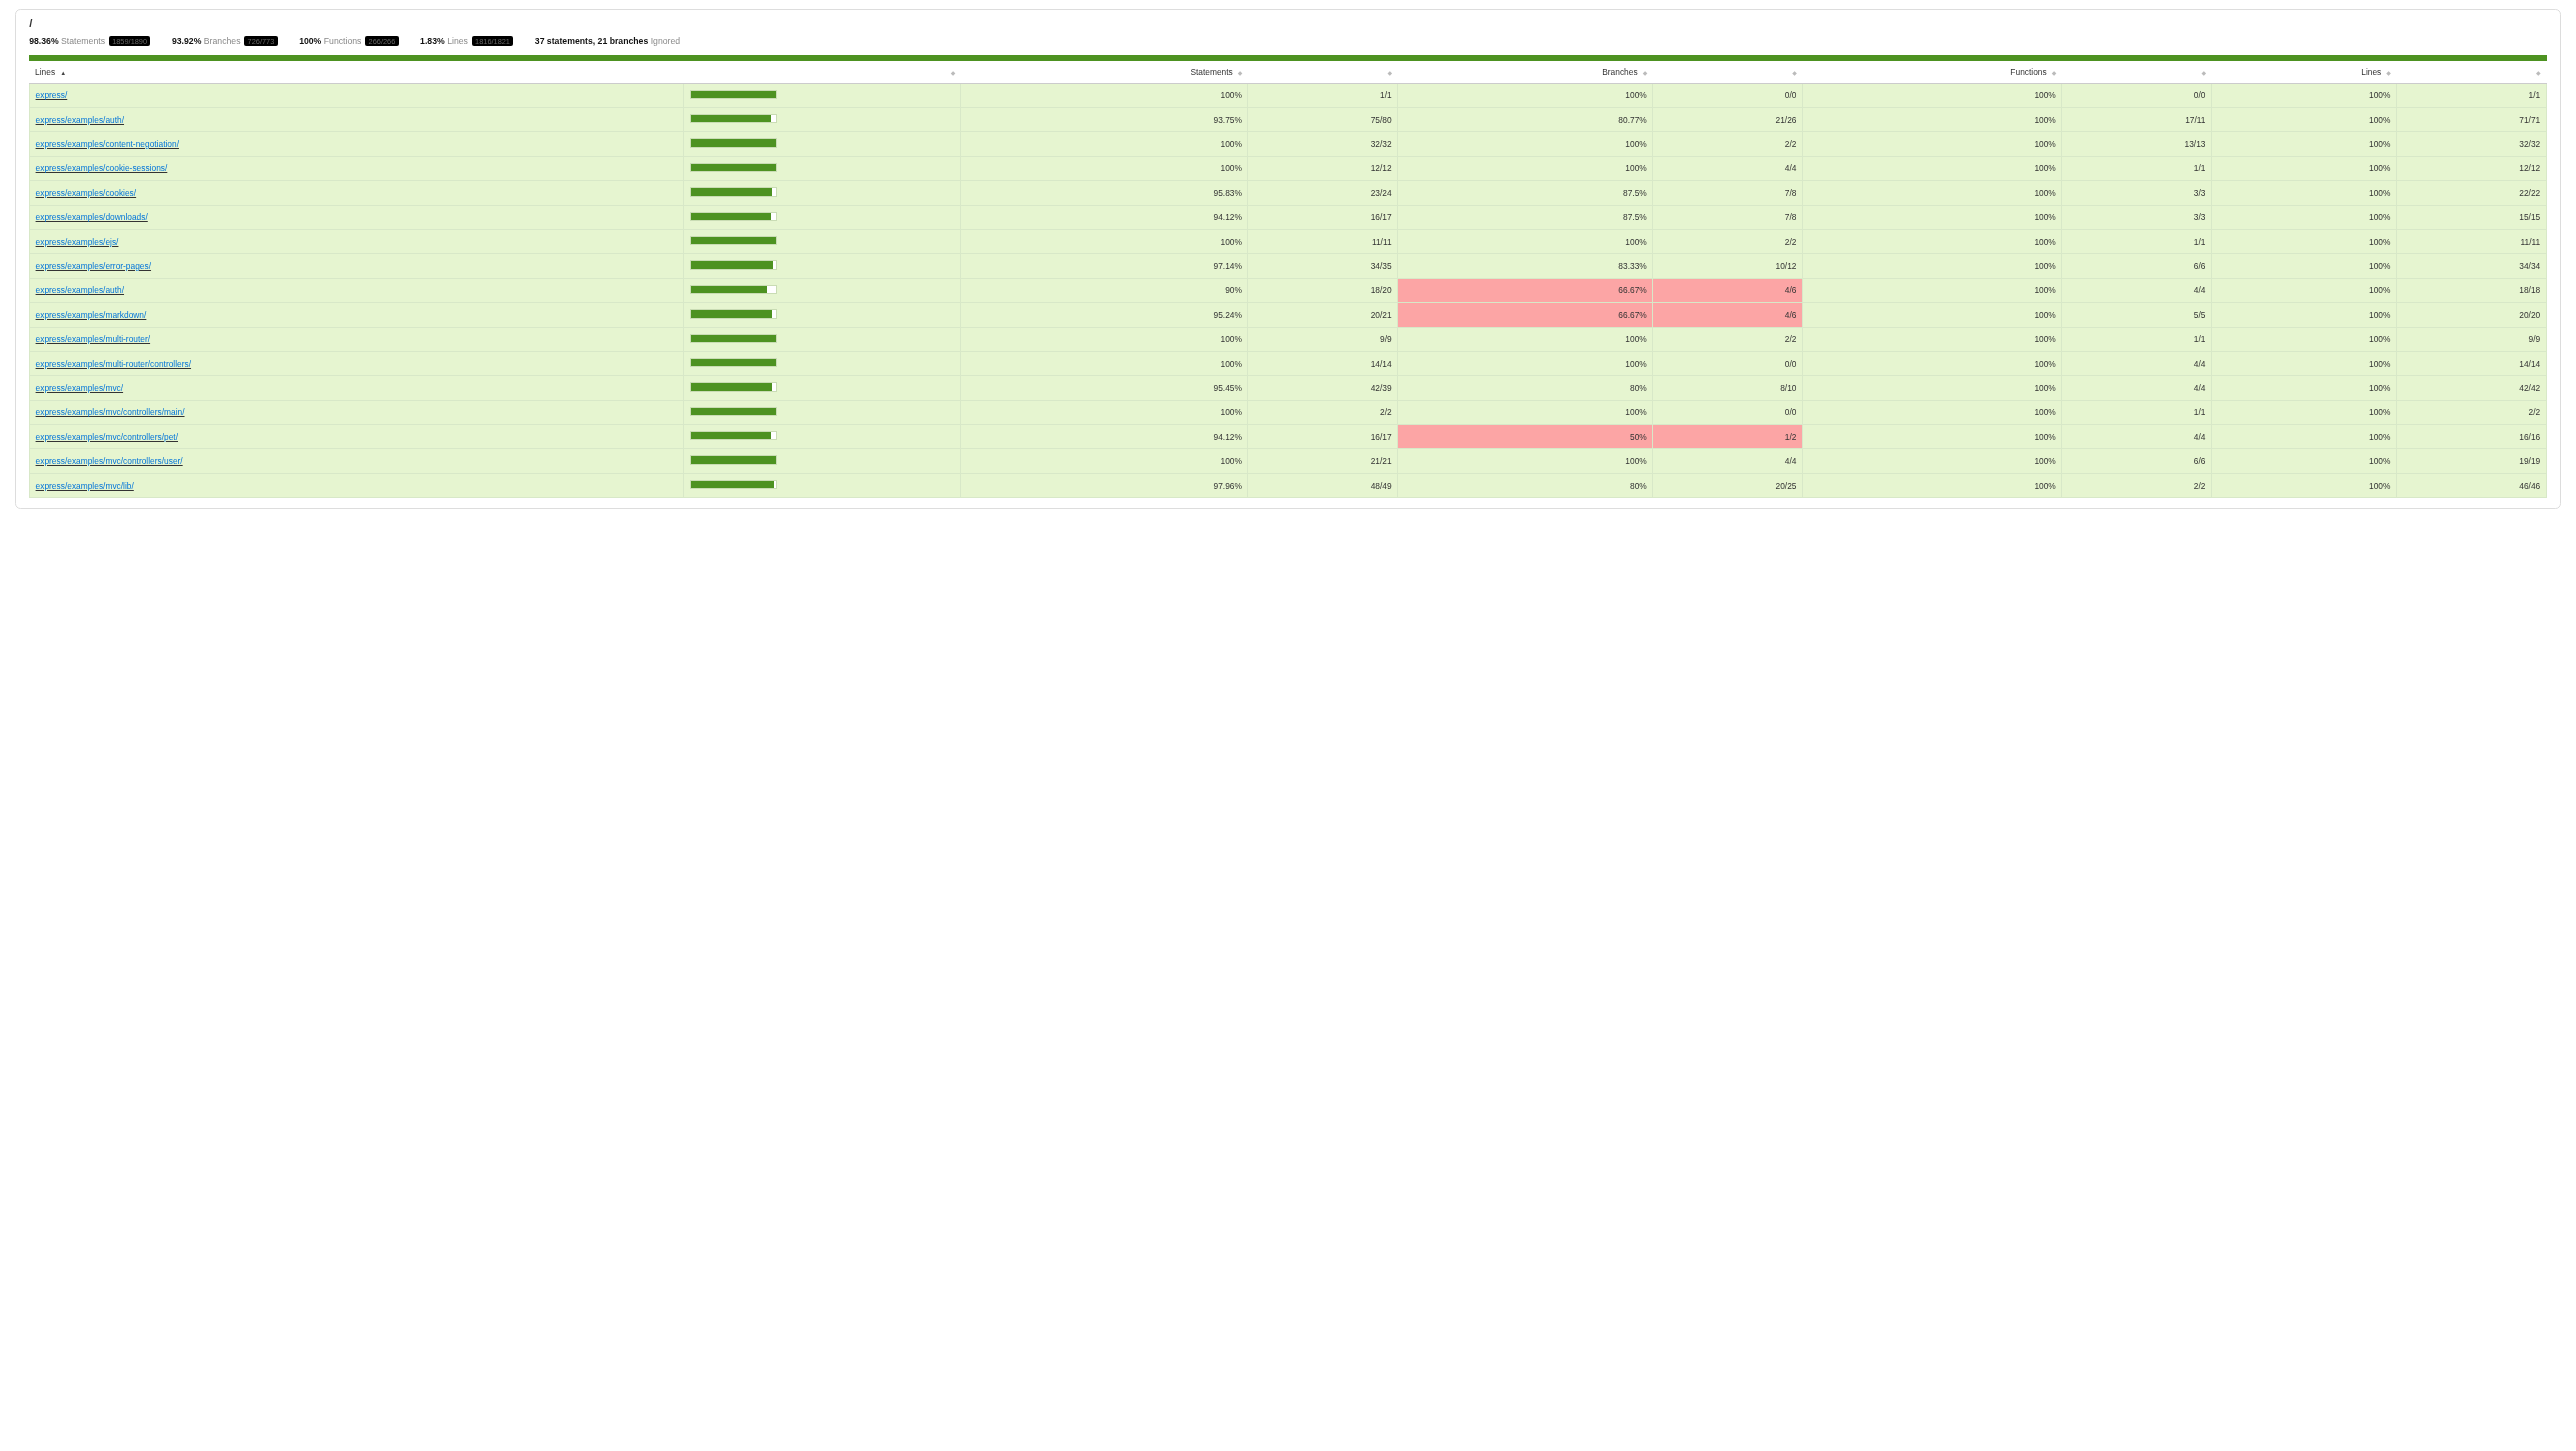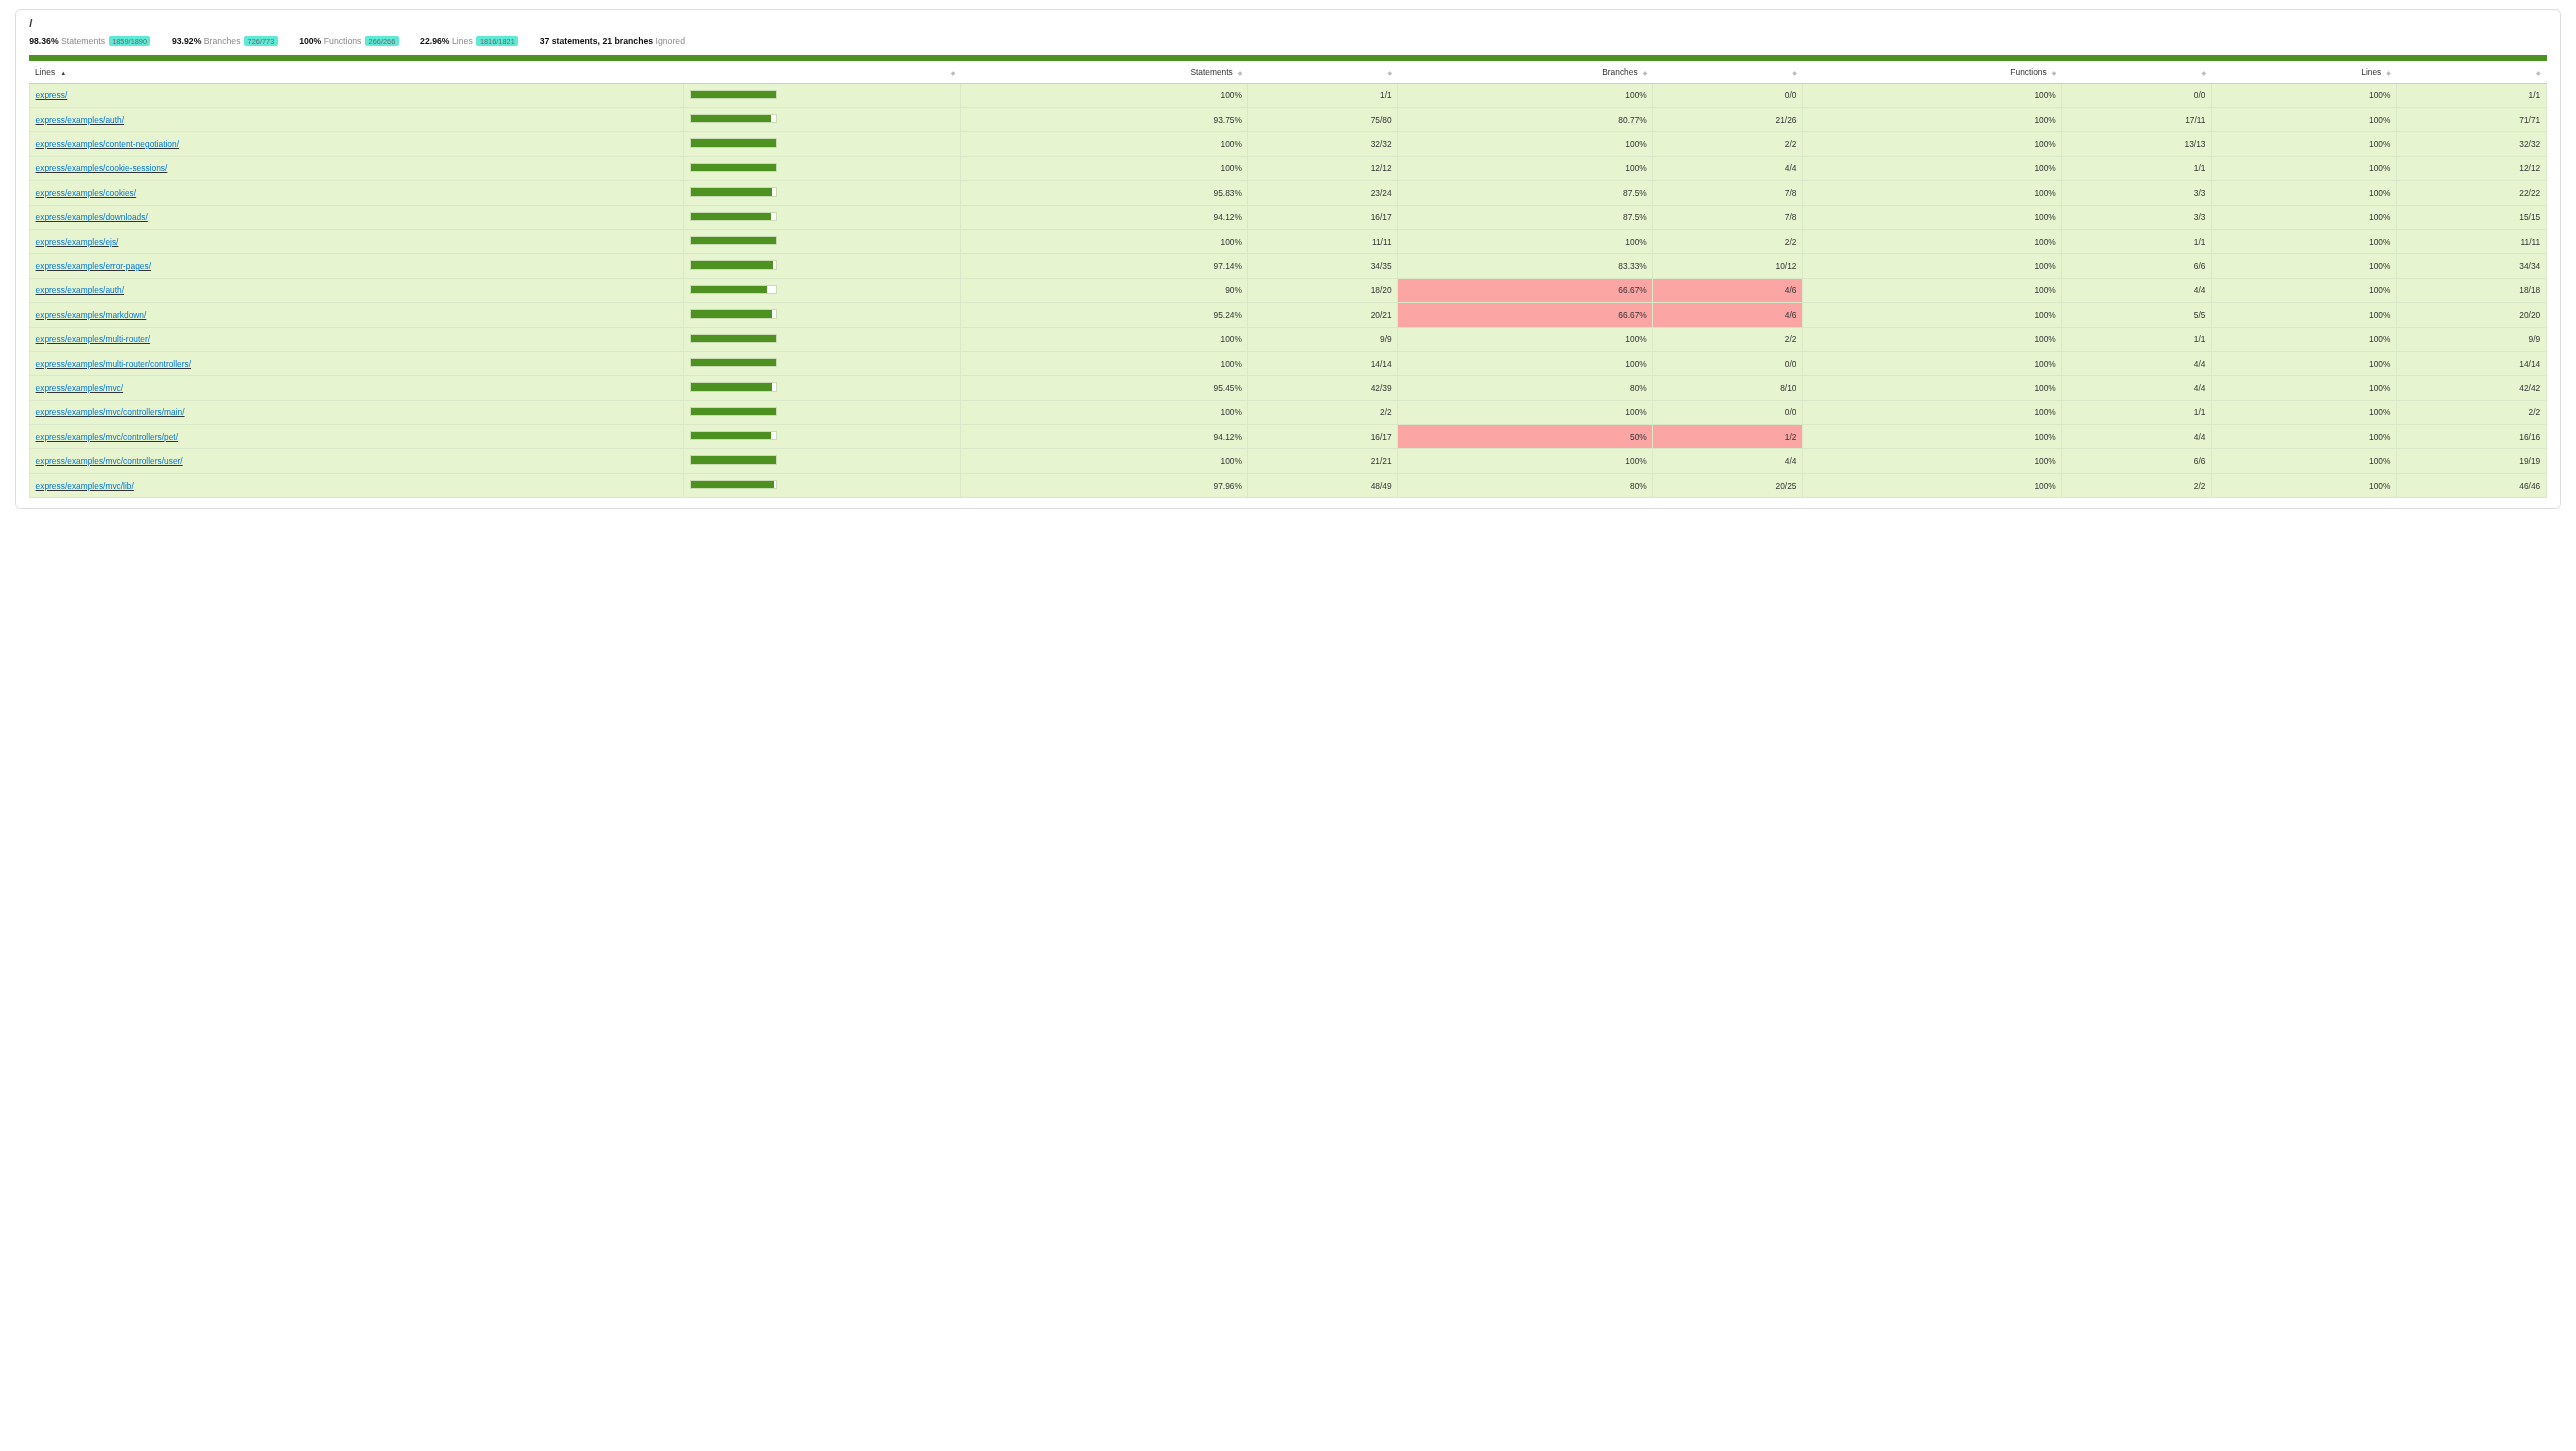--- a/index.html
+++ b/index.html
@@ -24,21 +24,21 @@
 }
 .summary {
   padding: 0 13.4px 9.4px 13.4px;
   font-size: 8.7px;
   color: #888;
 }
 .summary .metric { margin-right: 19px; white-space: nowrap; display: inline-block;}
 .summary .pct { color: #111; font-weight: 700; }
 .summary .label { color: #888; }
 .summary .frac {
-  background: #5eead4;
+  background: #000000;
   border-radius: 2px;
   padding: 0.7px 3.4px;
   font-size: 7.4px;
   color: #666;
   margin-left: 1.3px;
 }
 .summary .ignored { color: #8a8a8a; }
 .summary .ignored b { color:#111; font-weight:700; }
 .topbar {
   height: 5.4px;
@@ -111,21 +111,21 @@
       <span class="pct">93.92%</span>
       <span class="label">Branches</span>
       <span class="frac">726/773</span>
     </span>
     <span class="metric">
       <span class="pct">100%</span>
       <span class="label">Functions</span>
       <span class="frac">266/266</span>
     </span>
     <span class="metric">
-      <span class="pct">22.96%</span>
+      <span class="pct">1.83%</span>
       <span class="label">Lines</span>
       <span class="frac">1816/1821</span>
     </span>
     <span class="metric ignored">
       <b>37 statements, 21 branches</b>
       <span>Ignored</span>
     </span>
   </div>
 
   <div class="topbar"></div>

